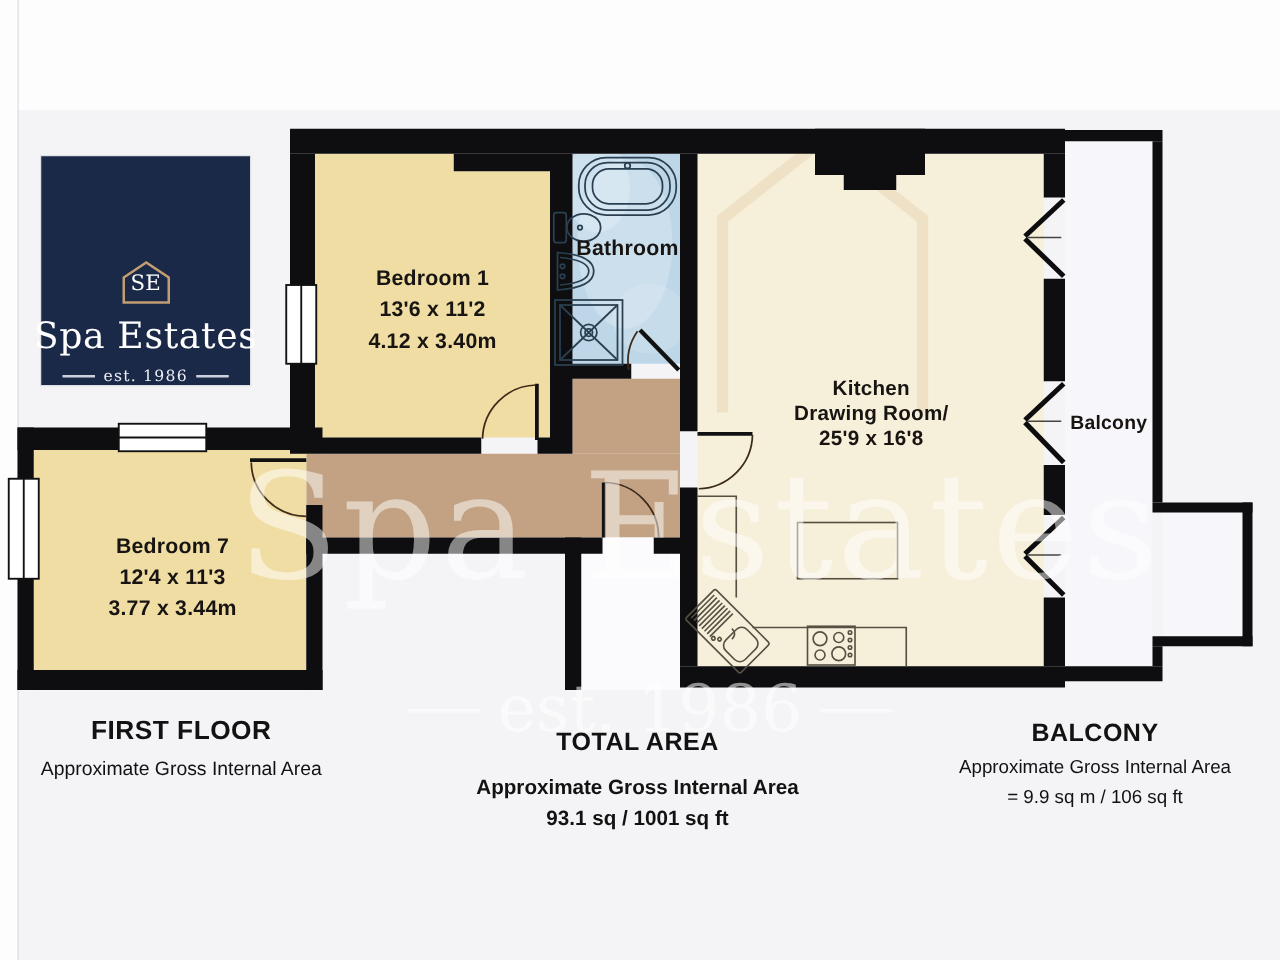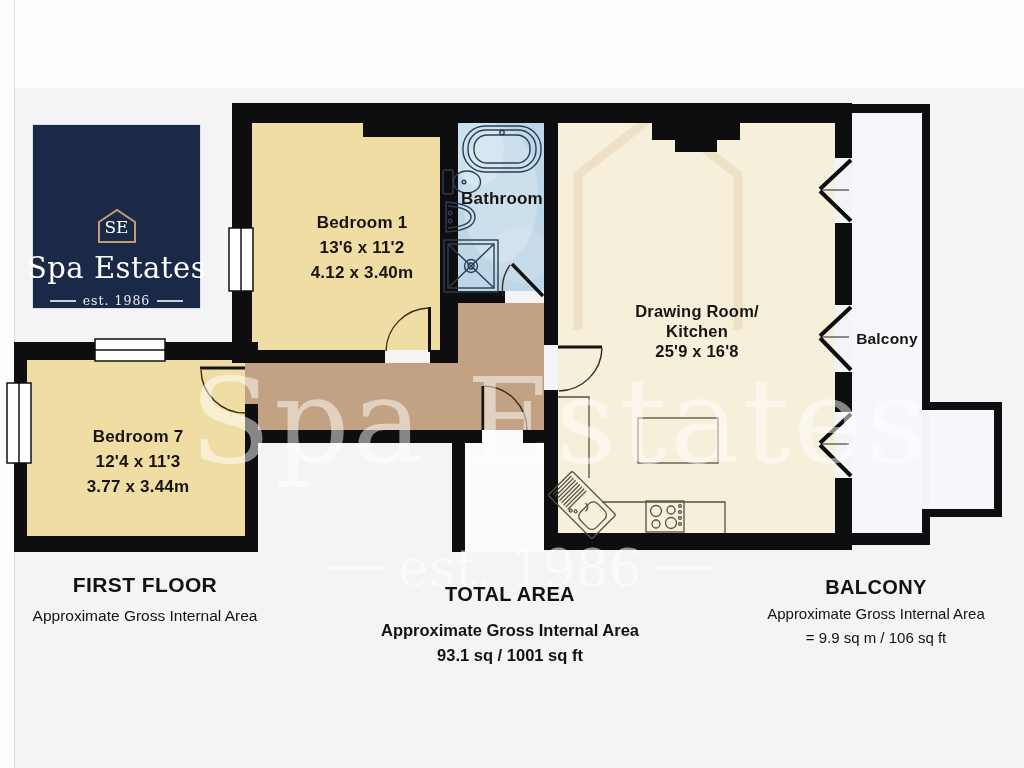--- a/index.html
+++ b/index.html
@@ -1,21 +1,21 @@
 <!DOCTYPE html>
 <html><head>
 <meta charset="utf-8">
 <style>
   html,body{margin:0;padding:0;}
   body{width:1024px;height:768px;overflow:hidden;background:#fdfdfe;font-family:"Liberation Sans",sans-serif;}
   .canvas{position:relative;width:1024px;height:768px;}
   .plan-svg{position:absolute;left:0;top:0;z-index:0;}
   
   .rlabel{position:absolute;z-index:3;text-align:center;color:#181411;font-weight:bold;letter-spacing:.2px;}
-  .lab-bed1{left:252px;top:210px;width:188px;font-size:17px;line-height:25px;margin-left:16px;}
+  .lab-bed1{left:252px;top:210px;width:188px;font-size:17px;line-height:25px;}
   .lab-bed2{left:40px;top:424px;width:196px;font-size:17px;line-height:25px;}
   .lab-bath{left:443px;top:189px;width:118px;font-size:17px;}
   .lab-draw{left:597px;top:301px;width:200px;font-size:16.5px;line-height:20px;}
   .lab-balc{left:850px;top:330px;width:74px;font-size:15.5px;}
   
   .sum{position:absolute;z-index:3;text-align:center;color:#121212;}
   .sum .title{font-weight:bold;font-size:20px;letter-spacing:.4px;}
   .sum .lines{margin-top:7px;font-size:15.5px;line-height:23px;}
   .sum-first{left:2px;top:573px;width:286px;}
   .sum-first .title{font-size:21px;}
@@ -229,22 +229,22 @@
 
   <div class="rlabel lab-bed1">
     <div>Bedroom 1</div>
     <div>13'6 x 11'2</div>
     <div>4.12 x 3.40m</div>
   </div>
   <div class="rlabel lab-bath">
     <div>Bathroom</div>
   </div>
   <div class="rlabel lab-draw">
+    <div>Kitchen</div>
     <div>Drawing Room/</div>
-    <div>Kitchen</div>
     <div>25'9 x 16'8</div>
   </div>
   <div class="rlabel lab-balc">
     <div>Balcony</div>
   </div>
   <div class="rlabel lab-bed2">
     <div>Bedroom 7</div>
     <div>12'4 x 11'3</div>
     <div>3.77 x 3.44m</div>
   </div>

